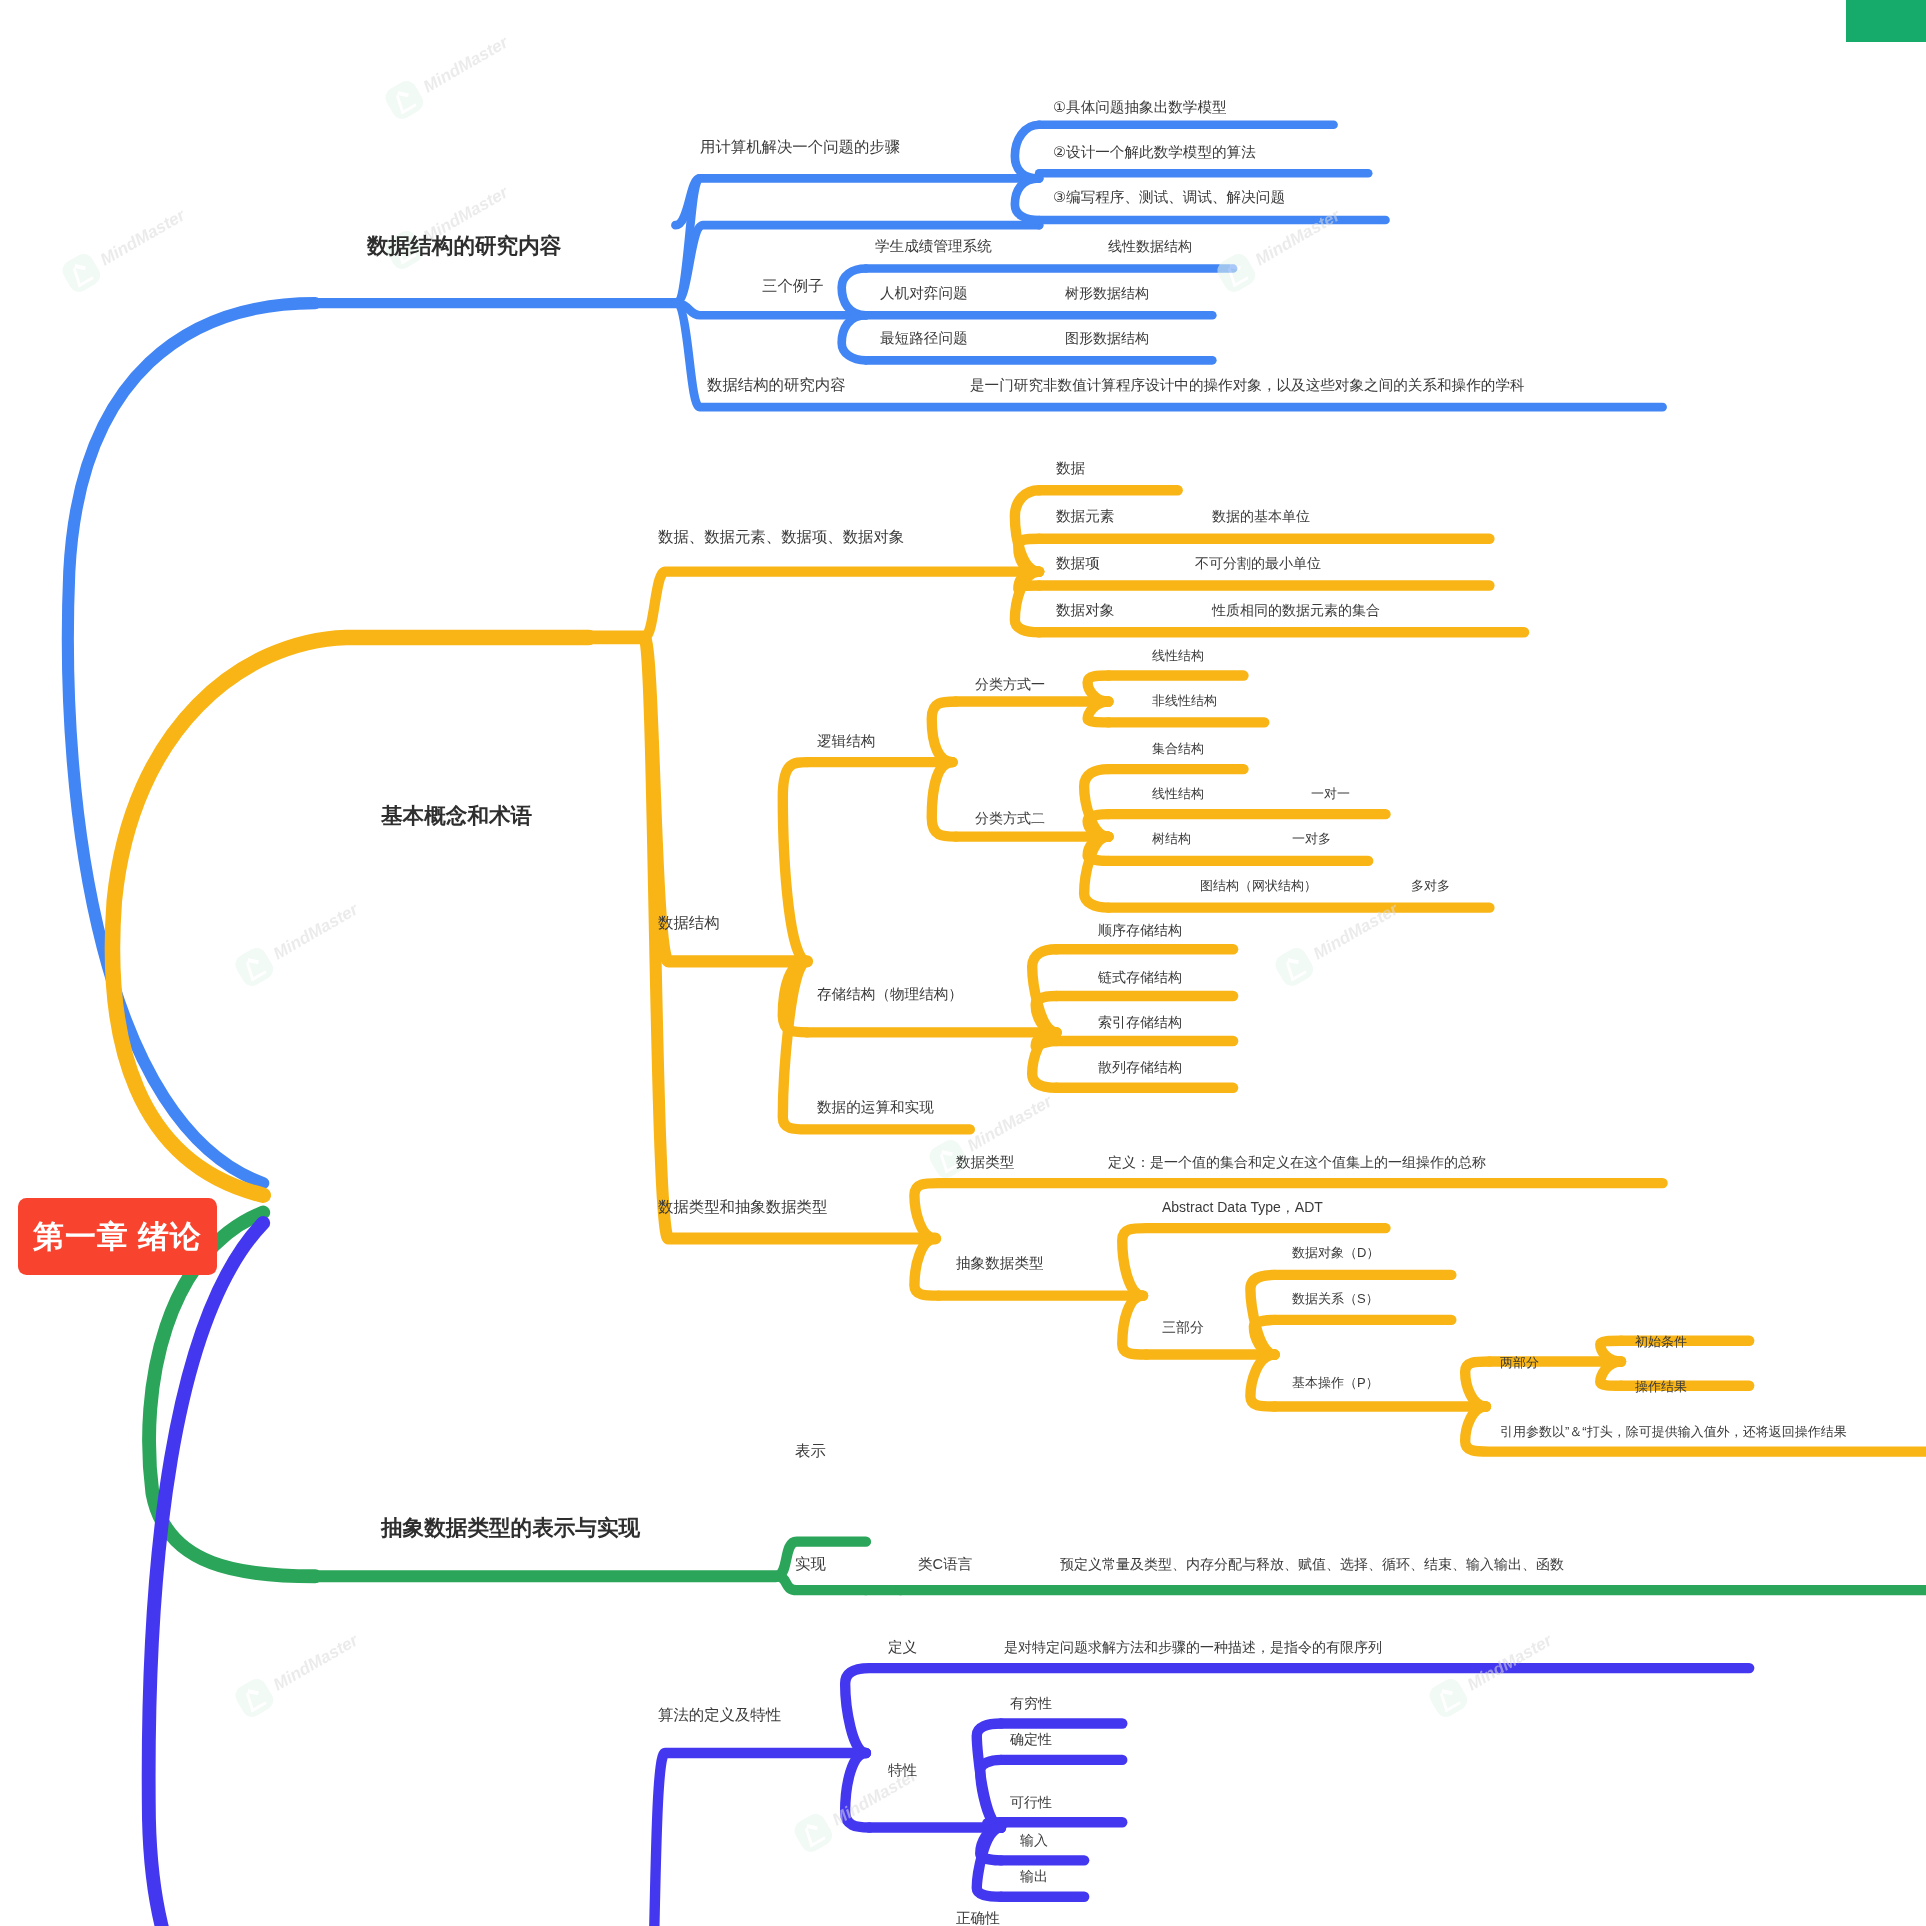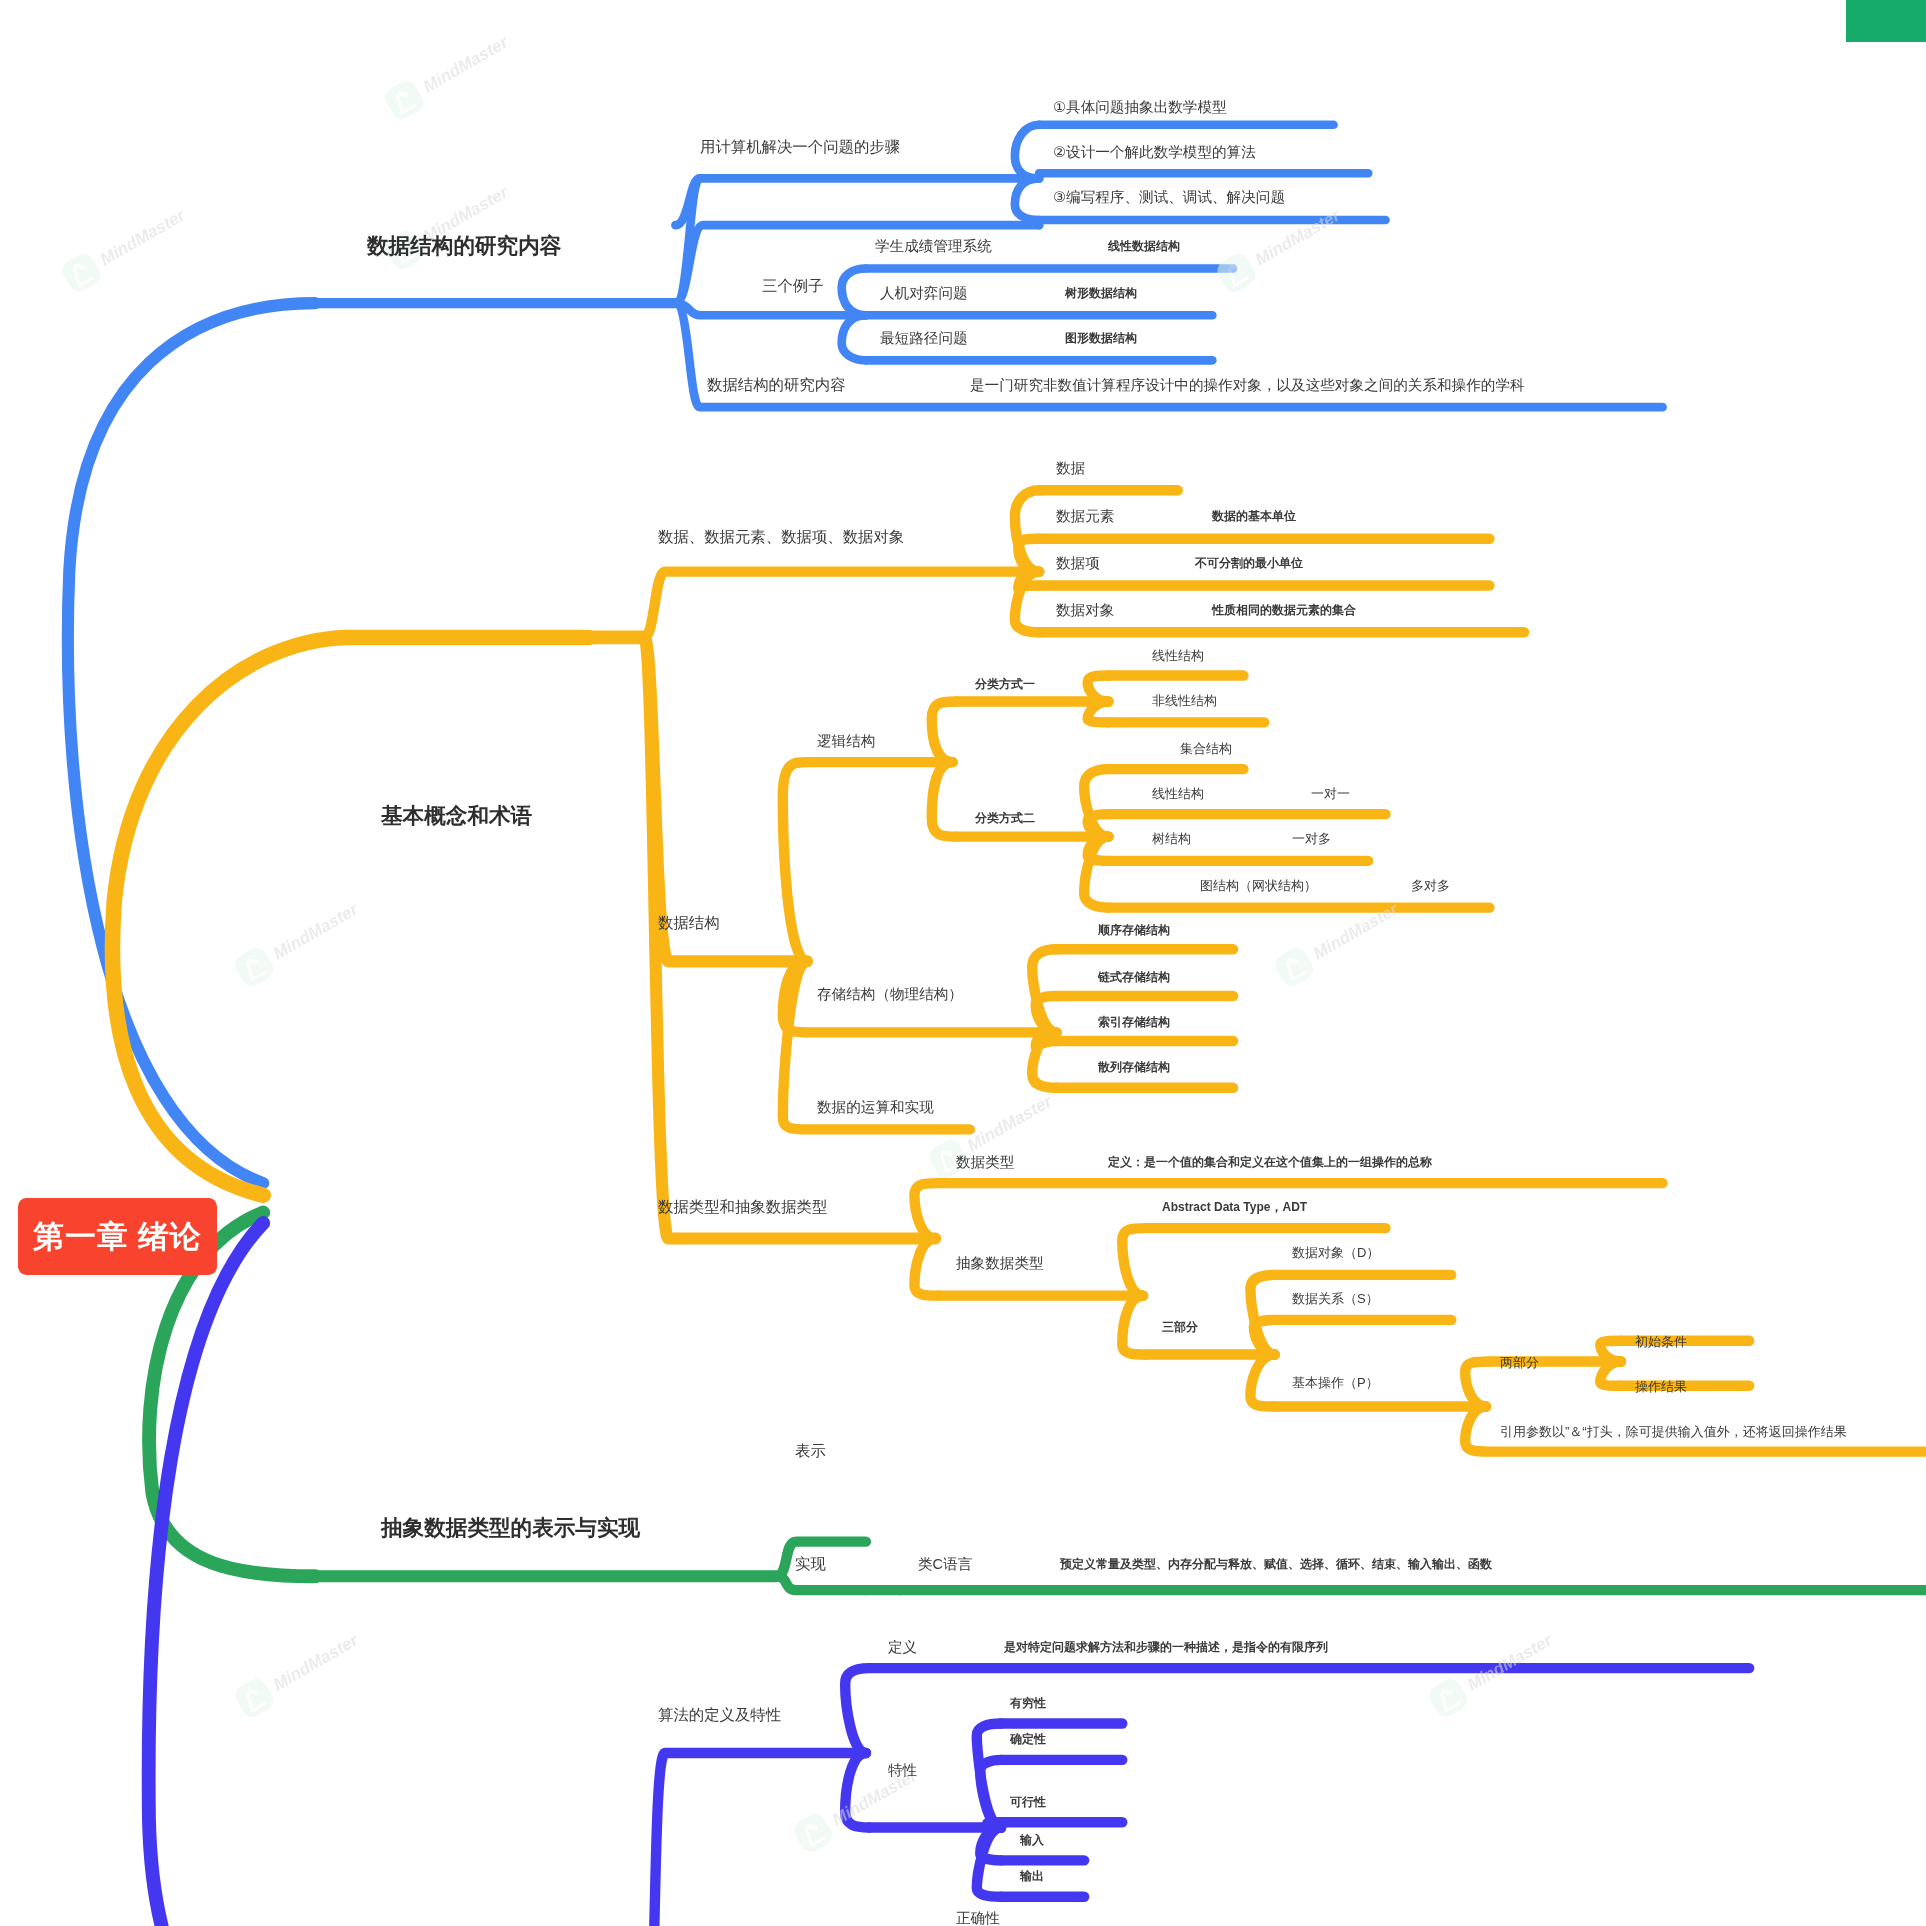--- a/index.html
+++ b/index.html
@@ -43,21 +43,21 @@
   .nd{
     position:absolute;
     color:#3a3a3a;
     white-space:nowrap;
     z-index:8;
     line-height:1;
   }
   .lvl1{ font-size:21.6px; font-weight:bold; color:#2e2e2e; }
   .lvl2{ font-size:15.4px; }
   .lvl3{ font-size:14.6px; }
-  .lvl4{ font-size:12px;font-weight:bold; }
+  .lvl4{ font-size:14px; }
   .lvl5{ font-size:13px; }
 
   
   .wm{
     position:absolute; z-index:2; pointer-events:none;
     display:flex; align-items:center; gap:7px;
     transform:rotate(-30deg); opacity:.55;
   }
   .wm .wm-badge{
     width:33px;height:33px;border-radius:10px;background:#e6f6ec;
@@ -319,21 +319,21 @@
       <div class="nd lvl3" style="left: 1056px; top: 563px; transform: translateY(-50%);">数据项</div>
       <div class="nd lvl4" style="left: 1195px; top: 563px; transform: translateY(-50%);">不可分割的最小单位</div>
       <div class="nd lvl3" style="left: 1056px; top: 610px; transform: translateY(-50%);">数据对象</div>
       <div class="nd lvl4" style="left: 1212px; top: 610px; transform: translateY(-50%);">性质相同的数据元素的集合</div>
       <div class="nd lvl2" style="left: 658px; top: 923px; transform: translateY(-50%);">数据结构</div>
       <div class="nd lvl3" style="left: 817px; top: 741px; transform: translateY(-50%);">逻辑结构</div>
       <div class="nd lvl4" style="left: 975px; top: 684px; transform: translateY(-50%);">分类方式一</div>
       <div class="nd lvl5" style="left: 1152px; top: 655px; transform: translateY(-50%);">线性结构</div>
       <div class="nd lvl5" style="left: 1152px; top: 700px; transform: translateY(-50%);">非线性结构</div>
       <div class="nd lvl4" style="left: 975px; top: 818px; transform: translateY(-50%);">分类方式二</div>
-      <div class="nd lvl5" style="left: 1152px; top: 748px; transform: translateY(-50%); margin-left: 28px;">集合结构</div>
+      <div class="nd lvl5" style="left: 1152px; top: 748px; transform: translateY(-50%);">集合结构</div>
       <div class="nd lvl5" style="left: 1152px; top: 793px; transform: translateY(-50%);">线性结构</div>
       <div class="nd lvl5" style="left: 1311px; top: 793px; transform: translateY(-50%);">一对一</div>
       <div class="nd lvl5" style="left: 1152px; top: 838px; transform: translateY(-50%);">树结构</div>
       <div class="nd lvl5" style="left: 1292px; top: 838px; transform: translateY(-50%);">一对多</div>
       <div class="nd lvl5" style="left: 1152px; top: 885px; transform: translateY(-50%); margin-left: 48px;">图结构（网状结构）</div>
       <div class="nd lvl5" style="left: 1411px; top: 885px; transform: translateY(-50%);">多对多</div>
       <div class="nd lvl3" style="left: 817px; top: 994px; transform: translateY(-50%);">存储结构（物理结构）</div>
       <div class="nd lvl4" style="left: 1098px; top: 930px; transform: translateY(-50%);">顺序存储结构</div>
       <div class="nd lvl4" style="left: 1098px; top: 977px; transform: translateY(-50%);">链式存储结构</div>
       <div class="nd lvl4" style="left: 1098px; top: 1022px; transform: translateY(-50%);">索引存储结构</div>

